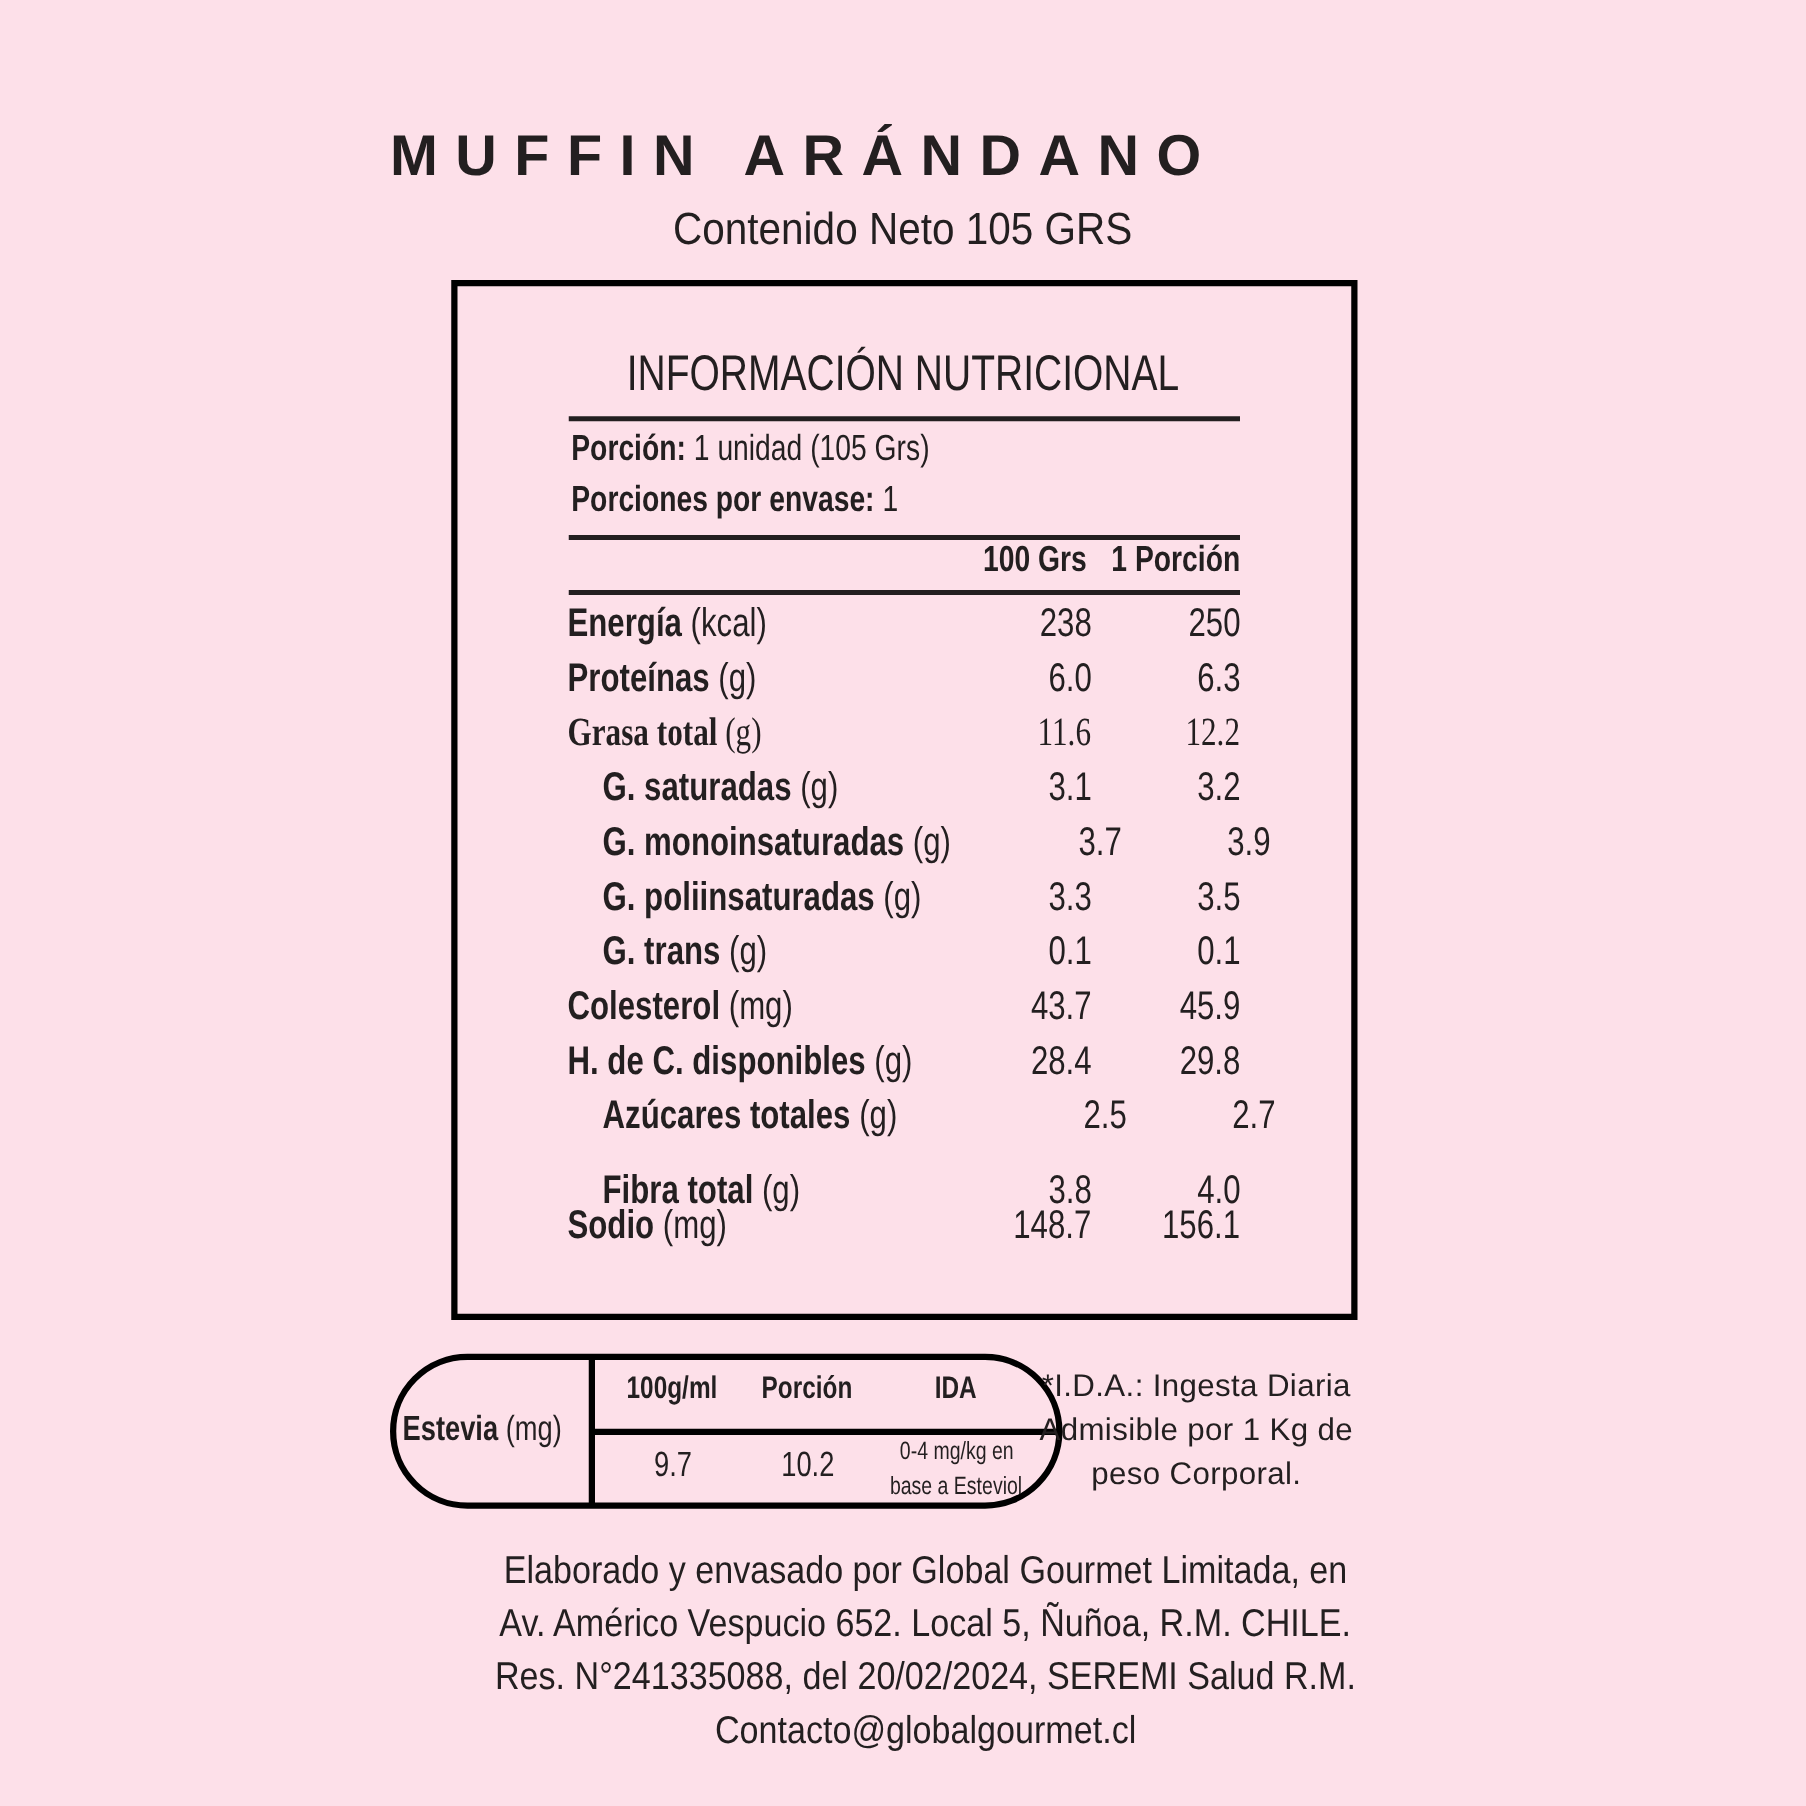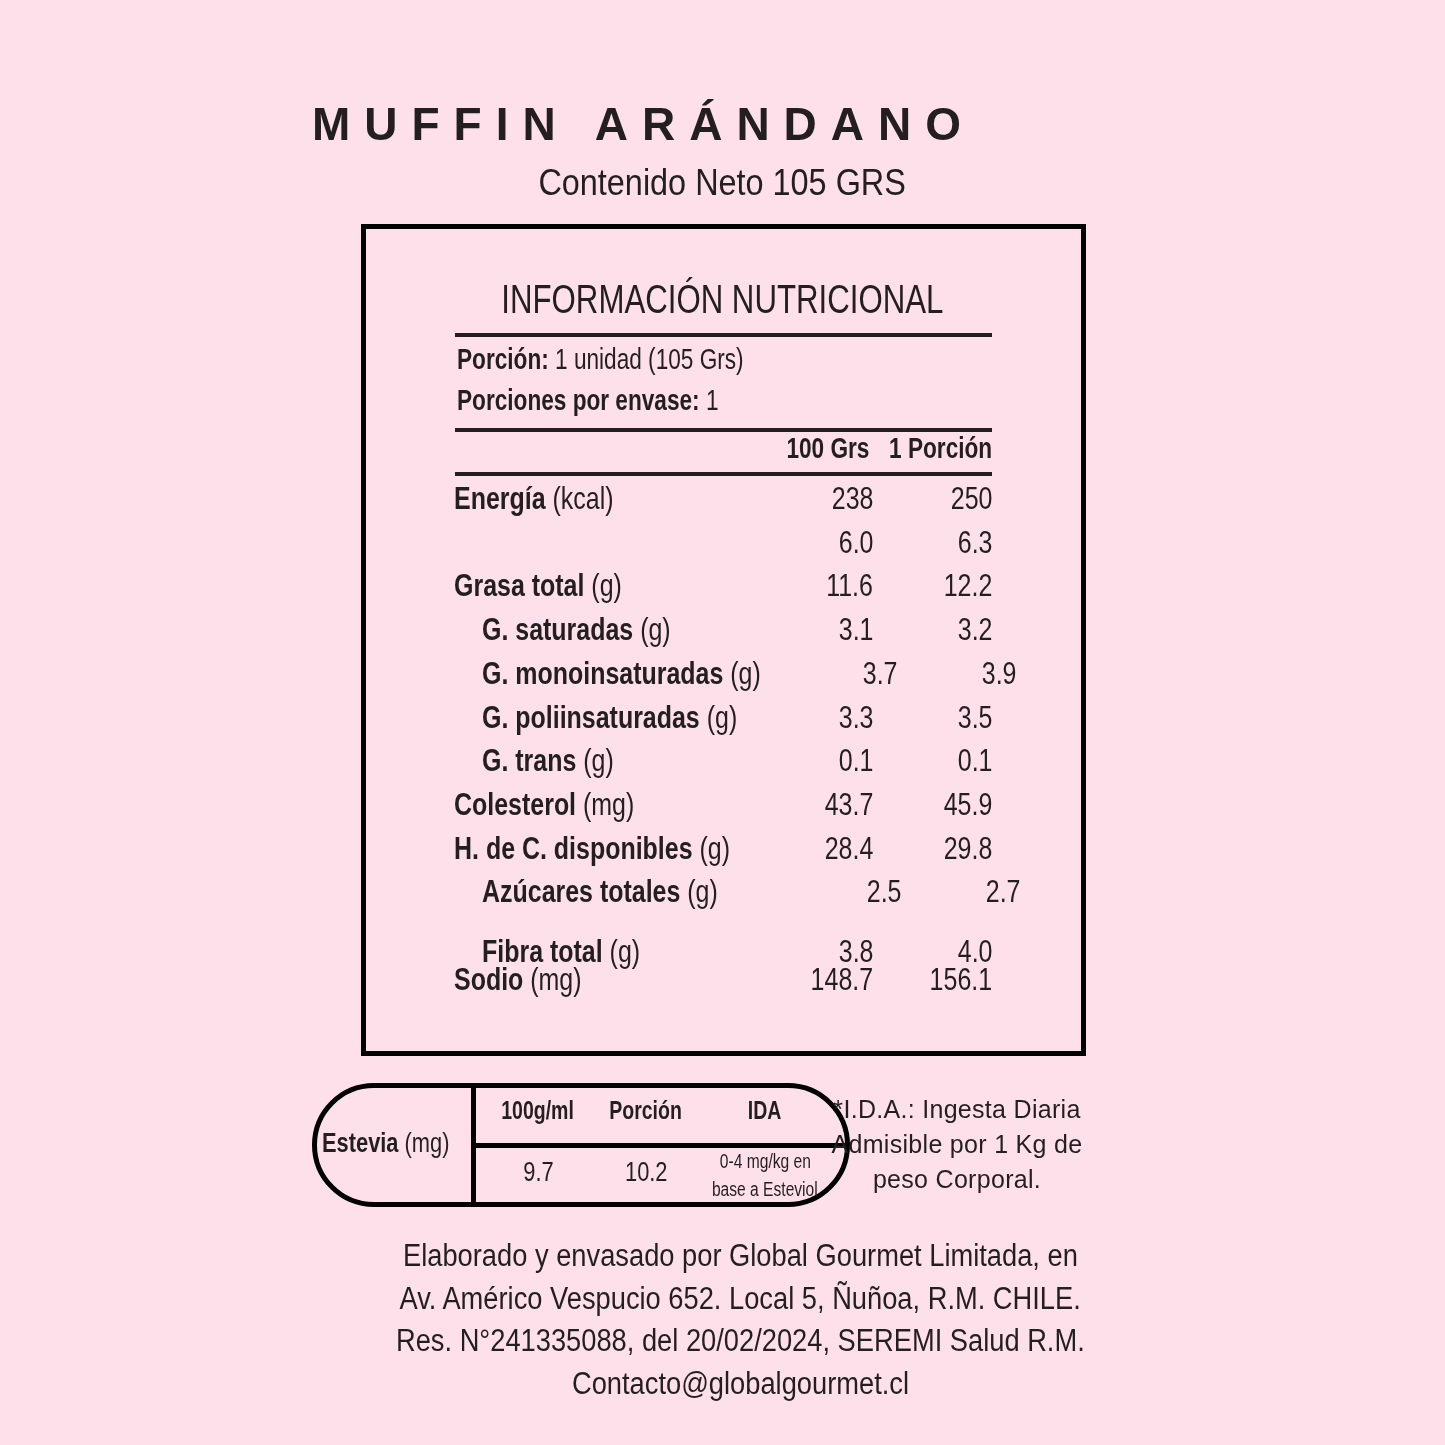--- a/index.html
+++ b/index.html
@@ -89,24 +89,25 @@
 <div class="col-head" style="right:453px;"><span class="cond-r">1 Porción</span></div>
 <div class="rule r3"></div>
 
 <div id="rows">
     <div class="row" style="top: 476px;">
       <span class="lbl"><span class="cond"><b>Energía</b> <span>(kcal)</span></span></span>
       <span class="v1"><span class="cond-r">238</span></span>
       <span class="v2"><span class="cond-r">250</span></span>
     </div>
     <div class="row" style="top: 519.7px;">
+      <span class="lbl"><span class="cond"><b>Proteínas</b> <span>(g)</span></span></span>
       <span class="v1"><span class="cond-r">6.0</span></span>
       <span class="v2"><span class="cond-r">6.3</span></span>
     </div>
-    <div class="row" style="top: 563.4px;">
+    <div class="row" style="top: 563.4px; font-family: Liberation Serif, serif;">
       <span class="lbl"><span class="cond"><b>Grasa total</b> <span>(g)</span></span></span>
       <span class="v1"><span class="cond-r">11.6</span></span>
       <span class="v2"><span class="cond-r">12.2</span></span>
     </div>
     <div class="row sub" style="top: 607.1px;">
       <span class="lbl"><span class="cond"><b>G. saturadas</b> <span>(g)</span></span></span>
       <span class="v1"><span class="cond-r">3.1</span></span>
       <span class="v2"><span class="cond-r">3.2</span></span>
     </div>
     <div class="row sub" style="top: 650.8px; padding-left: 24px;">

